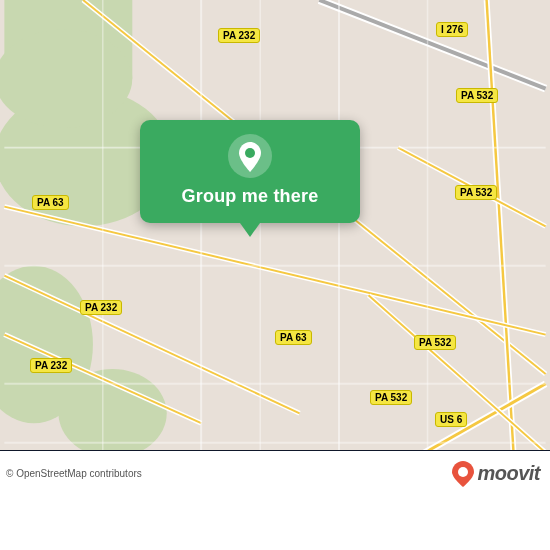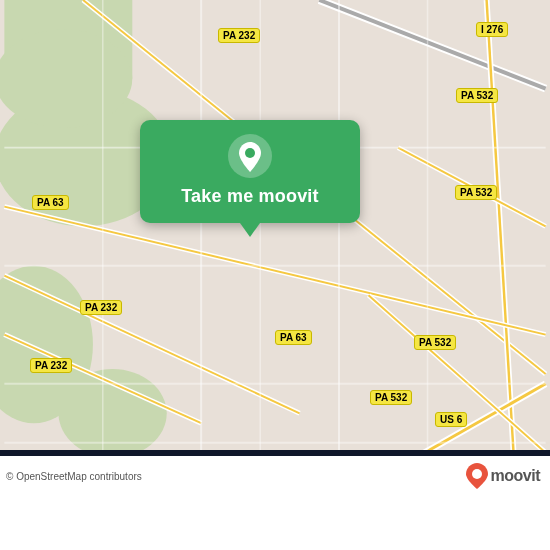--- a/index.html
+++ b/index.html
@@ -32,21 +32,21 @@
       position: absolute;
       bottom: 0;
       left: 0;
       right: 0;
       height: 46px;
       background: #ffffff;
       display: flex;
       align-items: center;
       justify-content: space-between;
       padding: 0 10px 0 6px;
-      border-top: 6px solid #0f172a;
+      border-top: 1px solid #0f172a;
       z-index: 10;
     }
 
     #moovit-logo {
       display: flex;
       align-items: center;
       gap: 4px;
     }
 
     
@@ -154,48 +154,48 @@
     <line x1="0" y1="270" x2="550" y2="270" stroke="#fff" stroke-width="2" opacity="0.4"></line>
     <line x1="0" y1="390" x2="550" y2="390" stroke="#fff" stroke-width="2" opacity="0.4"></line>
     <line x1="100" y1="0" x2="100" y2="504" stroke="#fff" stroke-width="1.5" opacity="0.4"></line>
     <line x1="430" y1="0" x2="430" y2="504" stroke="#fff" stroke-width="1.5" opacity="0.4"></line>
 
     <line x1="0" y1="450" x2="550" y2="450" stroke="#fff" stroke-width="2" opacity="0.4"></line>
     <line x1="260" y1="0" x2="260" y2="504" stroke="#fff" stroke-width="1.5" opacity="0.4"></line>
   </svg>
 
   <div class="road-badge" style="top:28px;left:218px">PA 232</div>
-  <div class="road-badge" style="top:22px;left:476px">I 276</div>
+  <div class="road-badge" style="top:22px;left:436px">I 276</div>
   <div class="road-badge" style="top:88px;left:456px">PA 532</div>
   <div class="road-badge" style="top:185px;left:455px">PA 532</div>
   <div class="road-badge" style="top:335px;left:414px">PA 532</div>
   <div class="road-badge" style="top:390px;left:370px">PA 532</div>
   <div class="road-badge" style="top:195px;left:32px">PA 63</div>
   <div class="road-badge" style="top:300px;left:80px">PA 232</div>
   <div class="road-badge" style="top:358px;left:30px">PA 232</div>
   <div class="road-badge" style="top:330px;left:275px">PA 63</div>
   <div class="road-badge" style="top:412px;left:435px">US 6</div>
 
   <div id="popup-card">
 
     <svg class="pin-icon" viewBox="0 0 44 44" xmlns="http://www.w3.org/2000/svg">
       <circle cx="22" cy="22" r="22" fill="rgba(255,255,255,0.25)"></circle>
       <path d="M22 8 C16 8 11 13 11 19 C11 26 22 38 22 38 C22 38 33 26 33 19 C33 13 28 8 22 8 Z" fill="white"></path>
       <circle cx="22" cy="19" r="5" fill="#3aaa60"></circle>
     </svg>
-    <button id="take-me-there-btn">Take me moovit</button>
+    <button id="take-me-there-btn">Group me there</button>
   </div>
 
   <div id="bottom-bar">
     <div id="attribution-text">
       <div style="font-size:10px;color:#555">© OpenStreetMap contributors</div>
     </div>
     <div id="moovit-logo" style="display:flex;align-items:center;gap:3px">
 
       <svg width="22" height="26" viewBox="0 0 22 26" xmlns="http://www.w3.org/2000/svg">
         <path d="M11 0 C5 0 0 5 0 11 C0 17 11 26 11 26 C11 26 22 17 22 11 C22 5 17 0 11 0 Z" fill="#e8533d"></path>
         <circle cx="11" cy="11" r="5" fill="white"></circle>
       </svg>
-      <span style="font-size:16px;font-weight:bold;color:#555;letter-spacing:-0.5px">moovit</span>
+      <span style="font-size:20px;font-weight:bold;color:#555;font-style:italic;letter-spacing:-0.5px">moovit</span>
     </div>
   </div>
 
 </div>
 
 </body></html>

